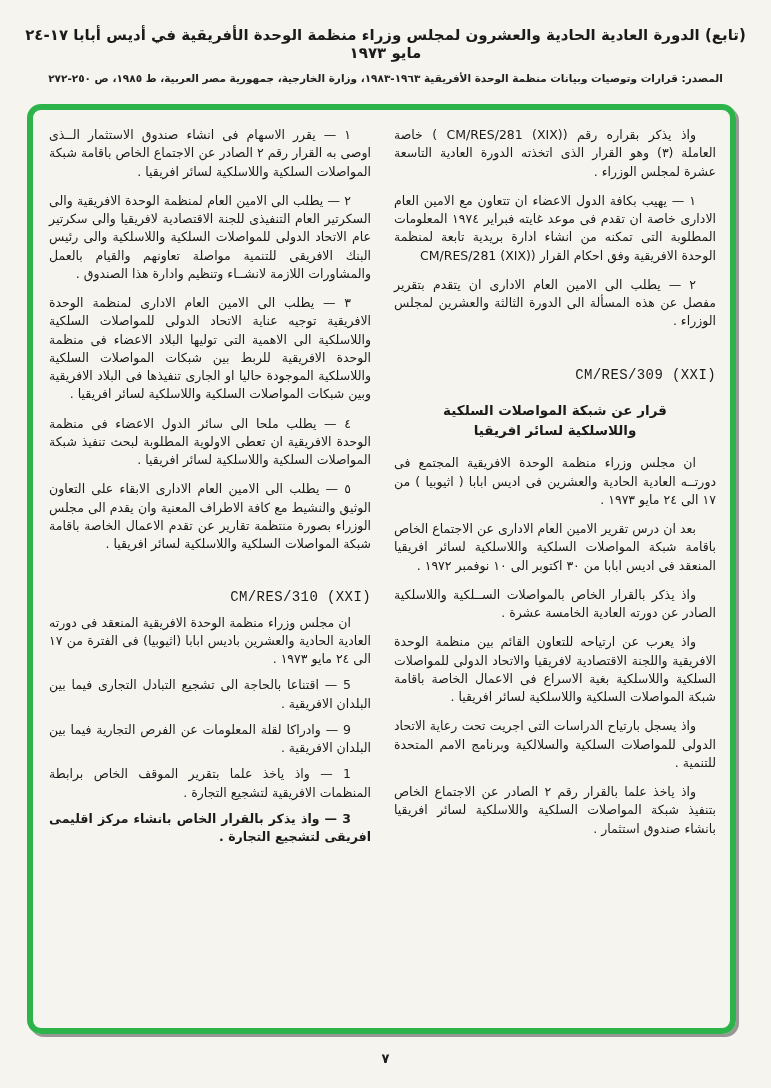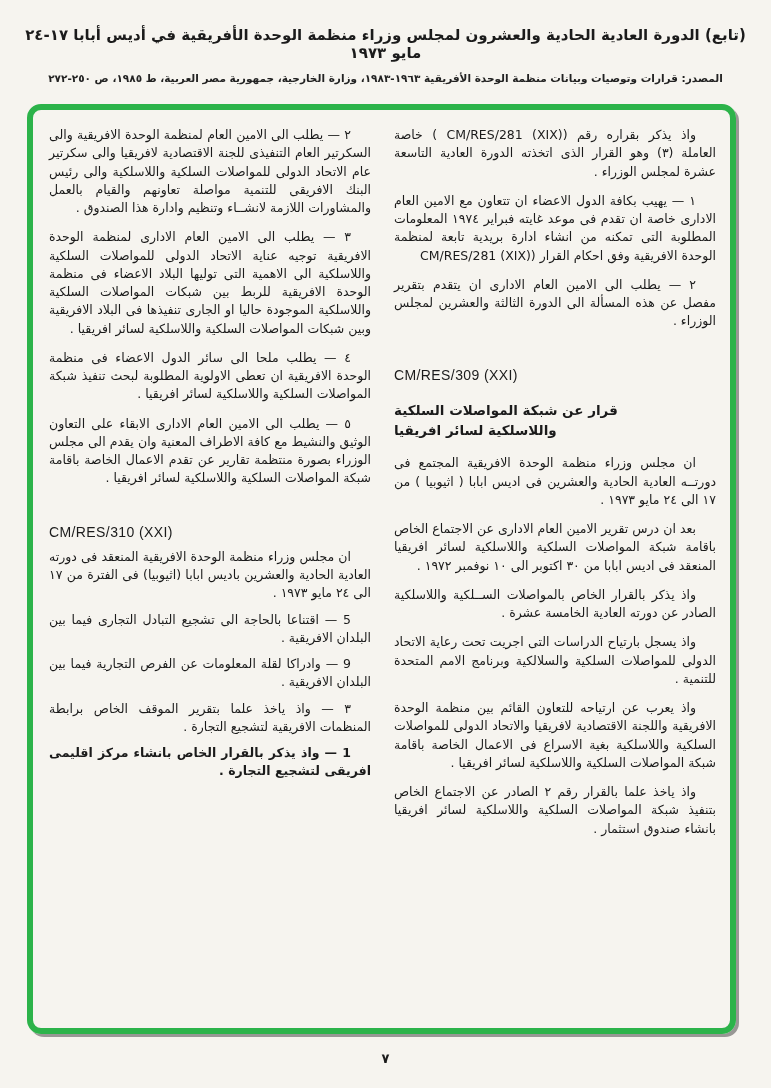--- a/index.html
+++ b/index.html
@@ -46,30 +46,30 @@
     text-align:justify;
   }
   .col-right{right:14px;}
   .col-left{left:16px;}
   .para{
     margin:0 0 11px 0;
     text-indent:1.6em;
   }
   .label{
     direction:ltr;
-    text-align:left;
-    font-family:Liberation Sans, sans-serif;
+    text-align:right;
+    font-family:Liberation Mono, monospace;
     font-size:14px;
     letter-spacing:0.4px;
     margin:34px 0 6px 0;
     text-indent:0;
   }
   .heading{
     font-weight:bold;
-    text-align:left;
+    text-align:center;
     font-size:13.5px;
     white-space:pre-line;
     margin:16px 0 14px 0;
     text-indent:0;
   }
   .bold{font-weight:bold;}
   .tight{margin-bottom:8px;}
   .pagenum{
     position:absolute;
     bottom:22px;left:0;right:0;
@@ -90,33 +90,34 @@
   <div class="col col-right">
     <p class="para">واذ يذكر بقراره رقم (CM/RES/281 (XIX) ) خاصة العاملة (٣) وهو القرار الذى اتخذته الدورة العادية التاسعة عشرة لمجلس الوزراء .</p>
     <p class="para">١ — يهيب بكافة الدول الاعضاء ان تتعاون مع الامين العام الادارى خاصة ان تقدم فى موعد غايته فبراير ١٩٧٤ المعلومات المطلوبة التى تمكنه من انشاء ادارة بريدية تابعة لمنظمة الوحدة الافريقية وفق احكام القرار (CM/RES/281 (XIX)</p>
     <p class="para">٢ — يطلب الى الامين العام الادارى ان يتقدم بتقرير مفصل عن هذه المسألة الى الدورة الثالثة والعشرين لمجلس الوزراء .</p>
     <div class="label">CM/RES/309 (XXI)</div>
     <div class="heading">قرار عن شبكة المواصلات السلكية
 واللاسلكية لسائر افريقيا</div>
     <p class="para">ان مجلس وزراء منظمة الوحدة الافريقية المجتمع فى دورتــه العادية الحادية والعشرين فى اديس ابابا ( اثيوبيا ) من ١٧ الى ٢٤ مايو ١٩٧٣ .</p>
     <p class="para">بعد ان درس تقرير الامين العام الادارى عن الاجتماع الخاص باقامة شبكة المواصلات السلكية واللاسلكية لسائر افريقيا المنعقد فى اديس ابابا من ٣٠ اكتوبر الى ١٠ نوفمبر ١٩٧٢ .</p>
     <p class="para">واذ يذكر بالقرار الخاص بالمواصلات الســلكية واللاسلكية الصادر عن دورته العادية الخامسة عشرة .</p>
+    <p class="para">واذ يعرب عن ارتياحه للتعاون القائم بين منظمة الوحدة الافريقية واللجنة الاقتصادية لافريقيا والاتحاد الدولى للمواصلات السلكية واللاسلكية بغية الاسراع فى الاعمال الخاصة باقامة شبكة المواصلات السلكية واللاسلكية لسائر افريقيا .</p>
     <p class="para">واذ يسجل بارتياح الدراسات التى اجريت تحت رعاية الاتحاد الدولى للمواصلات السلكية والسلالكية وبرنامج الامم المتحدة للتنمية .</p>
-    <p class="para">واذ يعرب عن ارتياحه للتعاون القائم بين منظمة الوحدة الافريقية واللجنة الاقتصادية لافريقيا والاتحاد الدولى للمواصلات السلكية واللاسلكية بغية الاسراع فى الاعمال الخاصة باقامة شبكة المواصلات السلكية واللاسلكية لسائر افريقيا .</p>
     <p class="para">واذ ياخذ علما بالقرار رقم ٢ الصادر عن الاجتماع الخاص بتنفيذ شبكة المواصلات السلكية واللاسلكية لسائر افريقيا بانشاء صندوق استثمار .</p>
   </div>
 
   <div class="col col-left">
+    <p class="para">١ — يقرر الاسهام فى انشاء صندوق الاستثمار الــذى اوصى به القرار رقم ٢ الصادر عن الاجتماع الخاص باقامة شبكة المواصلات السلكية واللاسلكية لسائر افريقيا .</p>
     <p class="para">٢ — يطلب الى الامين العام لمنظمة الوحدة الافريقية والى السكرتير العام التنفيذى للجنة الاقتصادية لافريقيا والى سكرتير عام الاتحاد الدولى للمواصلات السلكية واللاسلكية والى رئيس البنك الافريقى للتنمية مواصلة تعاونهم والقيام بالعمل والمشاورات اللازمة لانشــاء وتنظيم وادارة هذا الصندوق .</p>
     <p class="para">٣ — يطلب الى الامين العام الادارى لمنظمة الوحدة الافريقية توجيه عناية الاتحاد الدولى للمواصلات السلكية واللاسلكية الى الاهمية التى توليها البلاد الاعضاء فى منظمة الوحدة الافريقية للربط بين شبكات المواصلات السلكية واللاسلكية الموجودة حاليا او الجارى تنفيذها فى البلاد الافريقية وبين شبكات المواصلات السلكية واللاسلكية لسائر افريقيا .</p>
     <p class="para">٤ — يطلب ملحا الى سائر الدول الاعضاء فى منظمة الوحدة الافريقية ان تعطى الاولوية المطلوبة لبحث تنفيذ شبكة المواصلات السلكية واللاسلكية لسائر افريقيا .</p>
     <p class="para">٥ — يطلب الى الامين العام الادارى الابقاء على التعاون الوثيق والنشيط مع كافة الاطراف المعنية وان يقدم الى مجلس الوزراء بصورة منتظمة تقارير عن تقدم الاعمال الخاصة باقامة شبكة المواصلات السلكية واللاسلكية لسائر افريقيا .</p>
     <div class="label">CM/RES/310 (XXI)</div>
     <p class="para tight">ان مجلس وزراء منظمة الوحدة الافريقية المنعقد فى دورته العادية الحادية والعشرين باديس ابابا (اثيوبيا) فى الفترة من ١٧ الى ٢٤ مايو ١٩٧٣ .</p>
     <p class="para tight">5 — اقتناعا بالحاجة الى تشجيع التبادل التجارى فيما بين البلدان الافريقية .</p>
     <p class="para tight">9 — وادراكا لقلة المعلومات عن الفرص التجارية فيما بين البلدان الافريقية .</p>
-    <p class="para tight">٣ — واذ ياخذ علما بتقرير الموقف الخاص برابطة المنظمات الافريقية لتشجيع التجارة .</p>
-    <p class="para bold tight">1 — واذ يذكر بالقرار الخاص بانشاء مركز اقليمى افريقى لتشجيع التجارة .</p>
+    <p class="para tight">1 — واذ ياخذ علما بتقرير الموقف الخاص برابطة المنظمات الافريقية لتشجيع التجارة .</p>
+    <p class="para bold tight">3 — واذ يذكر بالقرار الخاص بانشاء مركز اقليمى افريقى لتشجيع التجارة .</p>
   </div>
 
 </div>
 
 <div class="pagenum">٧</div>
 
 </body></html>

